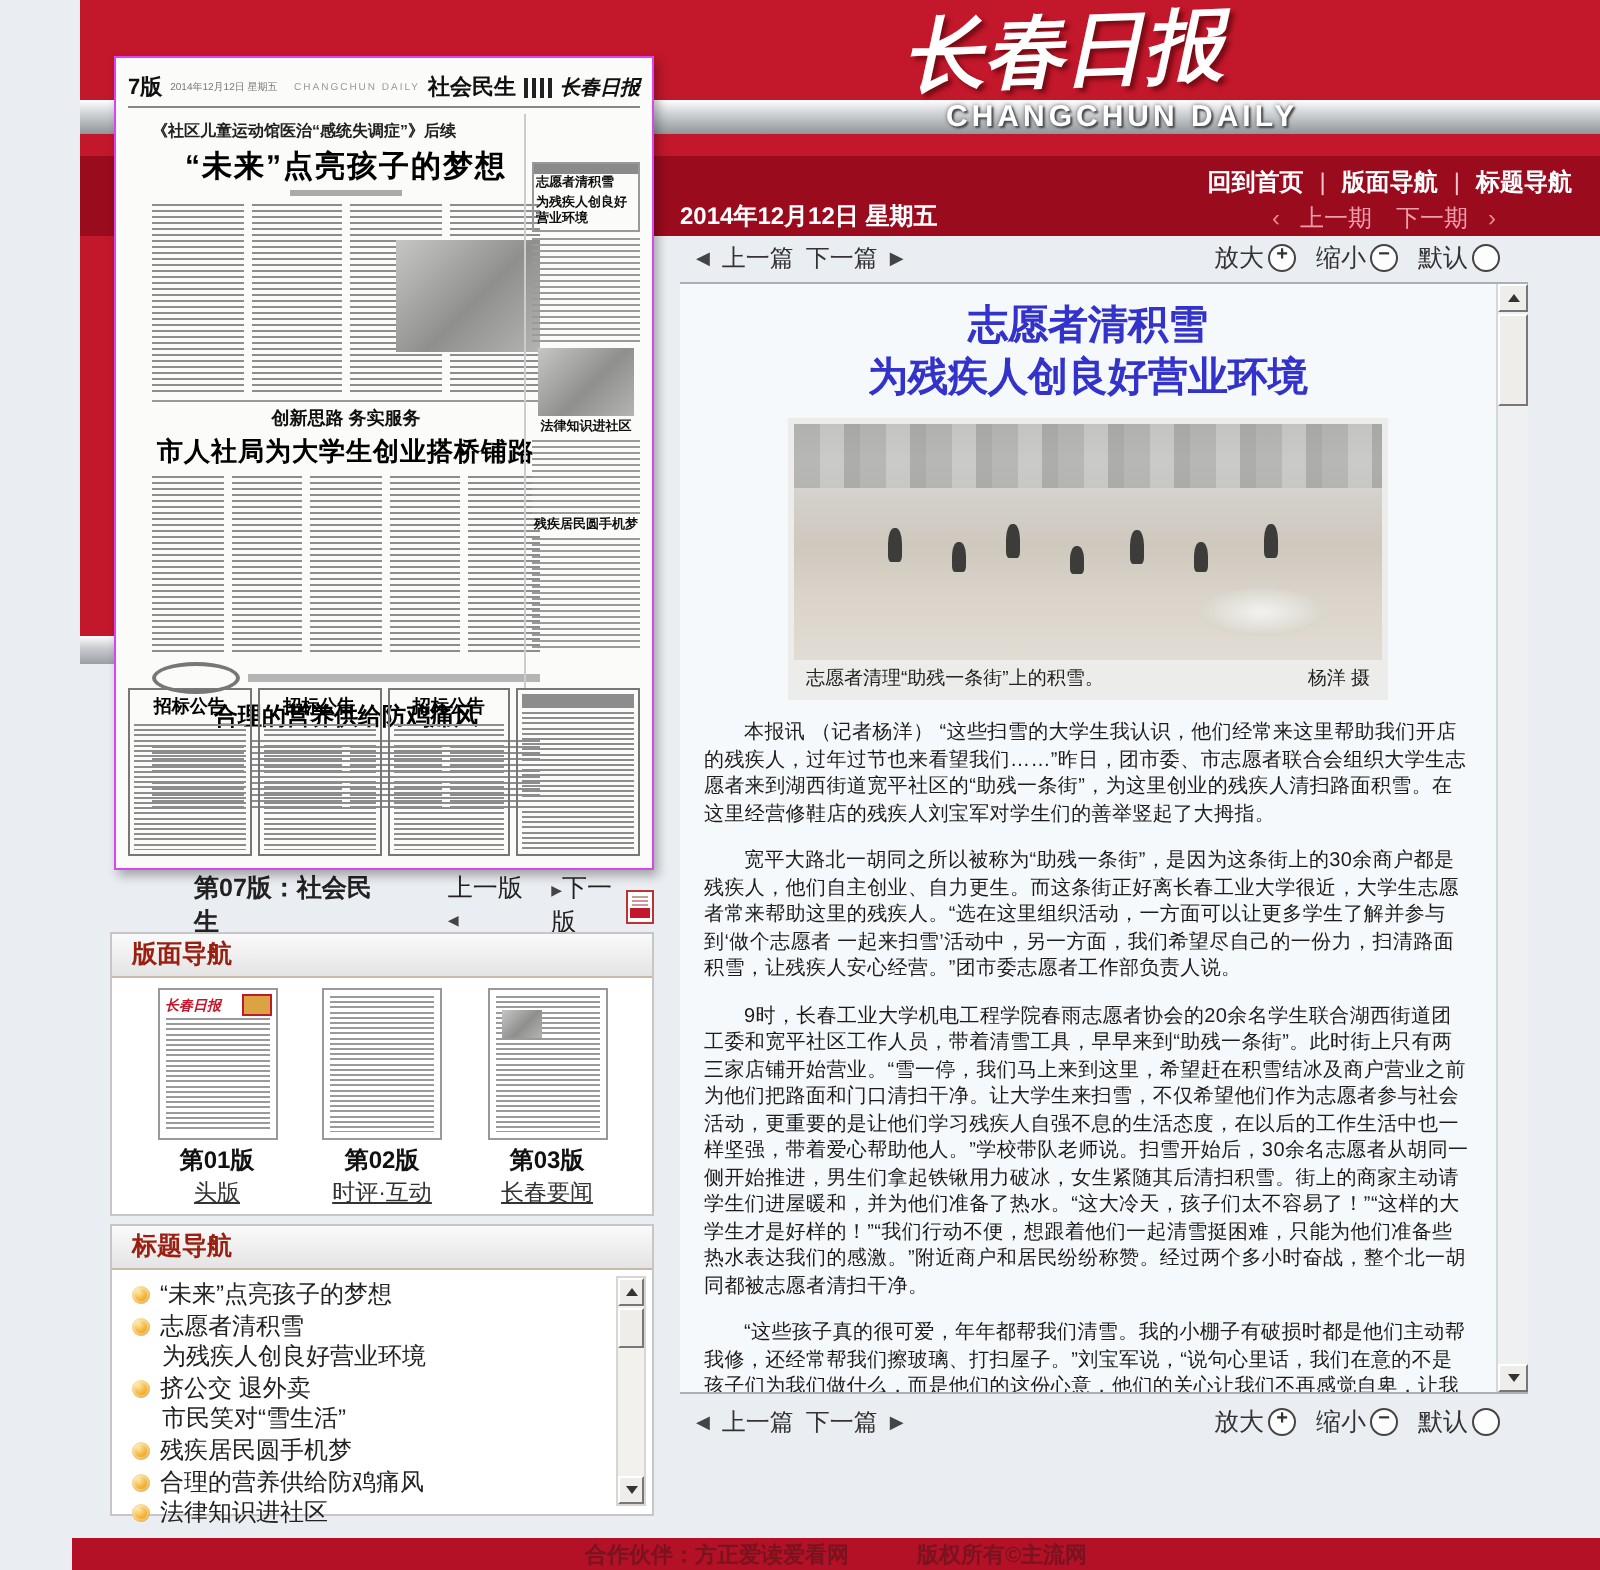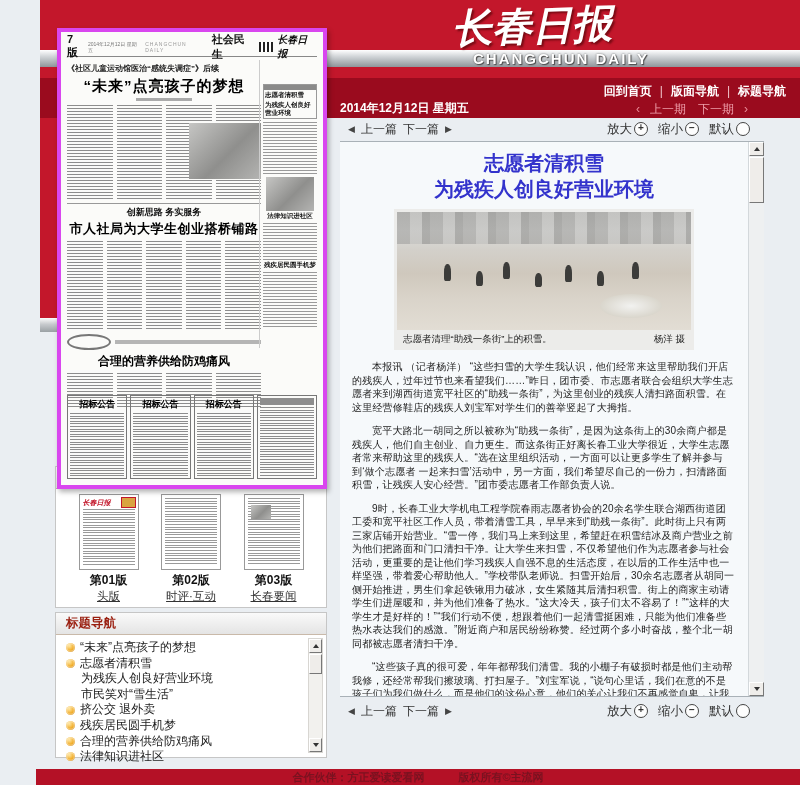--- a/index.html
+++ b/index.html
@@ -23,33 +23,33 @@
   .hdr-maroon{position:absolute;left:40px;top:78px;width:760px;height:40px;background:#9a0b1e;z-index:2;}
   .hdr-nav{position:absolute;right:14px;top:5px;font-size:12px;font-weight:bold;color:#fff;}
   .hdr-nav .sep{margin:0 8px;font-weight:normal;color:#f0c4ca;}
   .hdr-nav span[data-name$="link"]{cursor:pointer;}
   .hdr-date{position:absolute;left:300px;top:22px;font-size:12px;font-weight:bold;color:#fff;}
   .issue-nav{position:absolute;right:48px;top:23px;font-size:12px;color:#ef9fab;}
   .issue-nav .chev{margin:0 4px;color:#e98c99;}
   .issue-nav span[data-name$="link"]{margin:0 6px;cursor:pointer;}
 
   
-  .paper-thumb{position:absolute;left:57px;top:28px;width:270px;height:461px;z-index:5;
-     background:#fbfbf9;border:4px solid #d946ef;box-shadow:2px 3px 5px rgba(0,0,0,.3);
+  .paper-thumb{position:absolute;left:57px;top:28px;width:270px;height:407px;z-index:5;
+     background:#fbfbf9;border:1px solid #d946ef;box-shadow:2px 3px 5px rgba(0,0,0,.3);
      box-sizing:border-box;cursor:pointer;}
   .t-mast{position:absolute;left:6px;right:6px;top:5px;height:19px;border-bottom:1px solid #888;
      display:flex;align-items:center;gap:4px;}
   .t7{font-size:11px;font-weight:bold;color:#111;}
   .tdate{font-size:5px;color:#777;}
   .ten{font-size:5px;color:#999;letter-spacing:1px;margin-left:auto;}
   .tsec{font-size:11px;font-weight:bold;color:#111;}
   .tbars{width:14px;height:10px;background:repeating-linear-gradient(90deg,#222 0 2px,#fff 2px 4px);}
   .tlogo{font-size:10px;font-weight:bold;font-style:italic;color:#111;
      font-family:"DejaVu Serif","Liberation Serif",serif;}
-  .t-main{position:absolute;left:6px;top:28px;width:194px;}
+  .t-main{position:absolute;left:18px;top:28px;width:194px;}
   .t-side{position:absolute;right:6px;top:28px;width:58px;height:288px;border-left:1px solid #ccc;
      padding-left:3px;box-sizing:border-box;}
   .t-bottom{position:absolute;left:6px;right:6px;bottom:6px;height:84px;display:flex;gap:3px;}
   .kick{font-size:8px;font-weight:bold;color:#222;margin-top:3px;}
   .th1{font-size:15px;font-weight:bold;color:#000;text-align:center;letter-spacing:1px;margin:3px 0 2px;}
   .byline{width:56px;height:3px;background:#aaa;margin:0 auto 4px;}
   .bodyblock{position:relative;height:94px;display:flex;gap:4px;}
   .bodyblock2{height:90px;display:flex;gap:4px;margin-top:2px;}
   .bodyblock3{height:34px;display:flex;gap:4px;margin-top:2px;}
   .fx{flex:1;background:repeating-linear-gradient(180deg,#8d8d8d 0 1px,transparent 1px 3px);}
@@ -307,26 +307,26 @@
           <span class="bullet" data-name="bullet-icon"></span>
           <span>“未来”点亮孩子的梦想</span>
         </div>
       <div class="tn-item" data-name="title-nav-item">
           <span class="bullet" data-name="bullet-icon"></span>
           <span>志愿者清积雪</span>
         </div>
       <div class="tn-item tn-cont" data-name="title-nav-item-continued">
           <span>为残疾人创良好营业环境</span>
         </div>
+      <div class="tn-item" data-name="title-nav-item">
+          <span class="bullet" data-name="bullet-icon"></span>
+          <span>挤公交 退外卖</span>
+        </div>
       <div class="tn-item tn-cont" data-name="title-nav-item-continued">
           <span>市民笑对“雪生活”</span>
-        </div>
-      <div class="tn-item" data-name="title-nav-item">
-          <span class="bullet" data-name="bullet-icon"></span>
-          <span>挤公交 退外卖</span>
         </div>
       <div class="tn-item" data-name="title-nav-item">
           <span class="bullet" data-name="bullet-icon"></span>
           <span>残疾居民圆手机梦</span>
         </div>
       <div class="tn-item" data-name="title-nav-item">
           <span class="bullet" data-name="bullet-icon"></span>
           <span>合理的营养供给防鸡痛风</span>
         </div>
       <div class="tn-item" data-name="title-nav-item">

